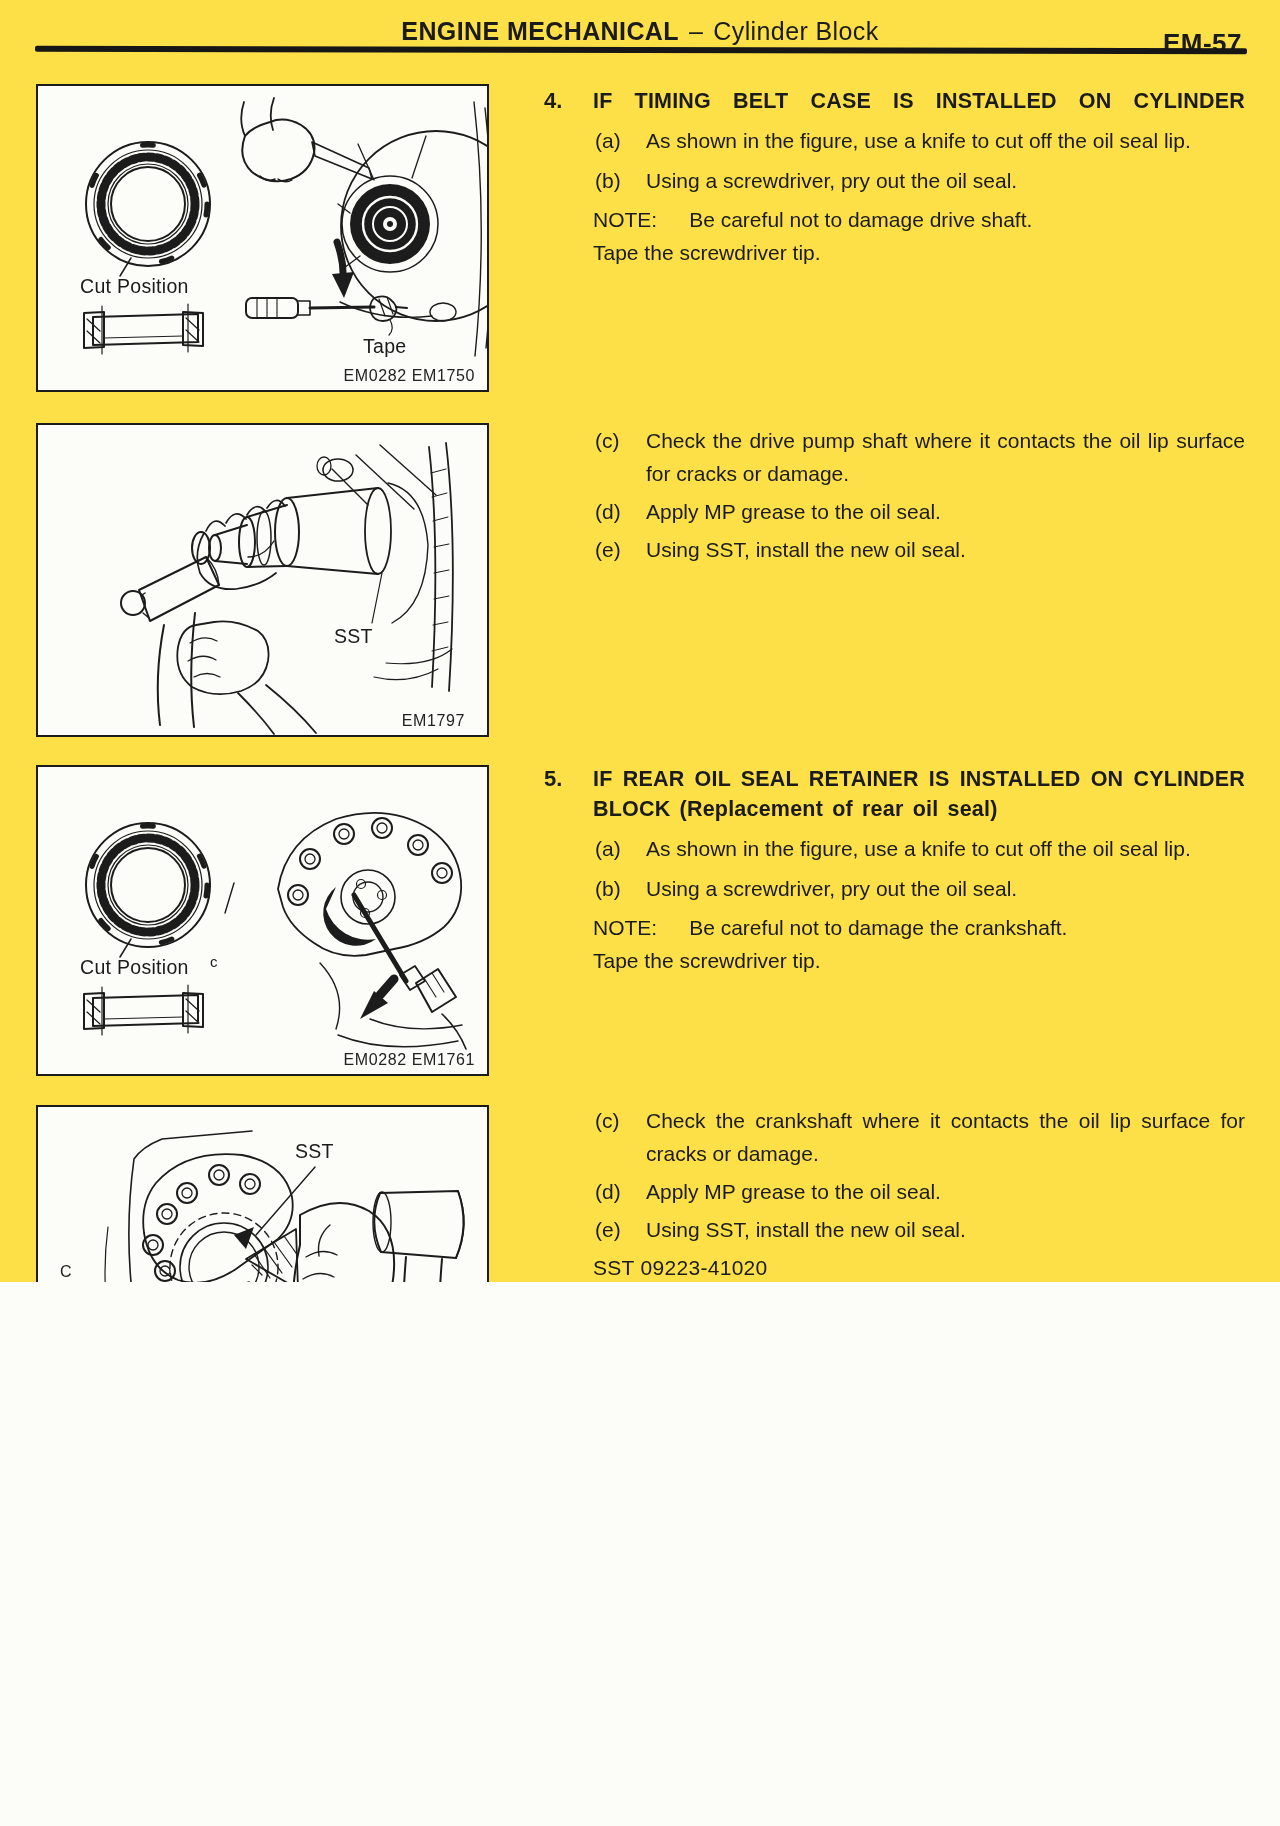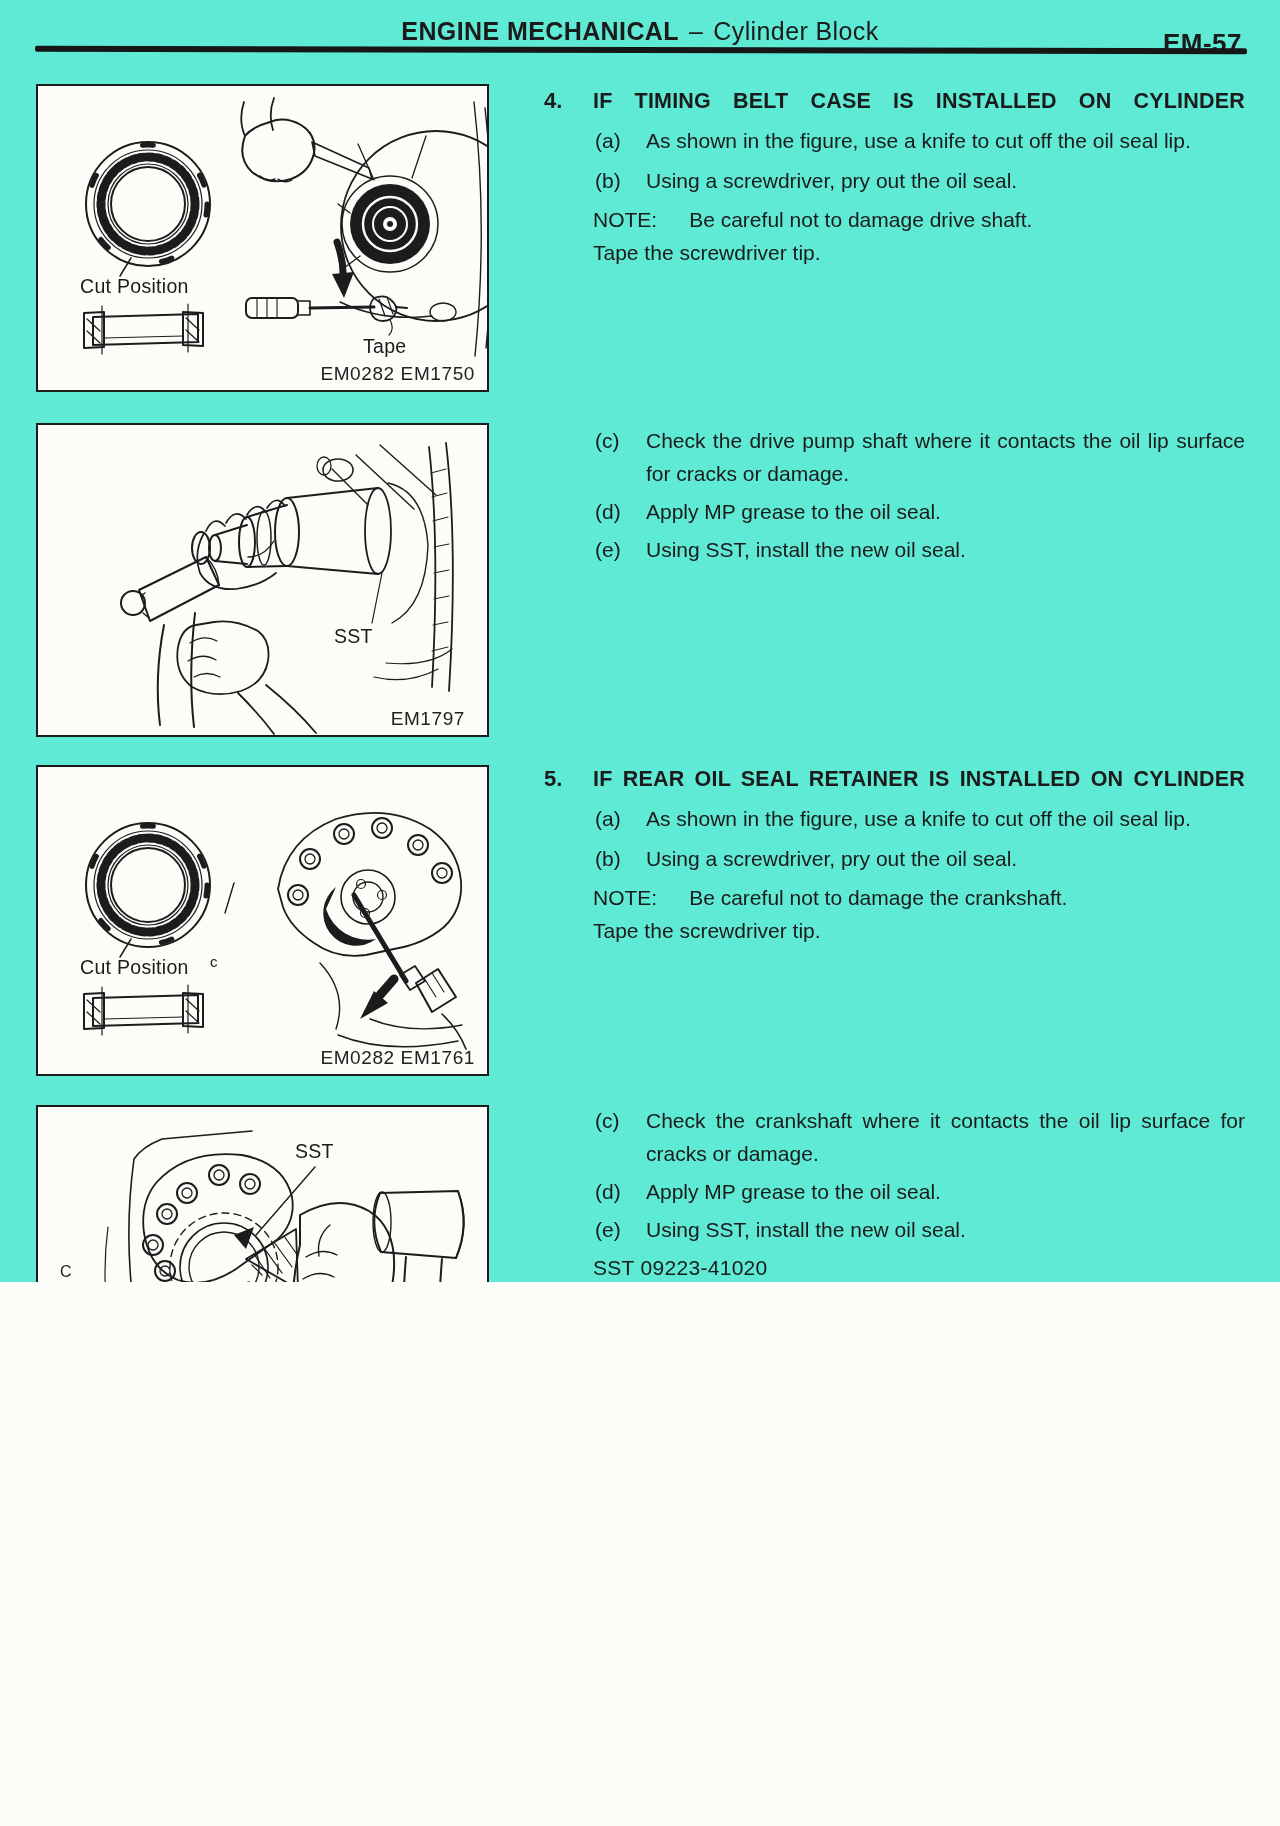--- a/index.html
+++ b/index.html
@@ -1,36 +1,36 @@
 <!DOCTYPE html>
 <html><head>
 <meta charset="utf-8">
 <style>
   html,body{margin:0;padding:0;background:#fcfcf9;}
-  .page{position:relative;width:1280px;height:1282px;background:#5eead4;
+  .page{position:relative;width:1280px;height:1282px;background:#fde047;
         font-family:"Liberation Sans",sans-serif;color:#1b1b1b;overflow:hidden;}
 
   
   .hdr-title{position:absolute;top:17px;left:0;width:1280px;text-align:center;
              font-size:25px;letter-spacing:.4px;white-space:nowrap;}
   .hdr-title .main{font-weight:bold;}
   .hdr-title .dash{margin:0 10px;}
   .hdr-num{position:absolute;top:28px;right:38px;font-size:26px;font-weight:bold;letter-spacing:.5px;}
   .hdr-rule{position:absolute;left:35px;top:47px;width:1212px;height:6px;background:#161616;
             transform:rotate(.12deg);border-radius:2px;}
 
   
   .figbox{position:absolute;left:36px;border:2.5px solid #1b1b1b;background:#fcfcf9;}
   #fig1{top:84px;width:449px;height:304px;}
   #fig2{top:423px;width:449px;height:310px;}
   #fig3{top:765px;width:449px;height:307px;}
   #fig4{top:1105px;width:449px;height:315px;}
   .figbox svg{position:absolute;left:0;top:0;width:100%;height:100%;}
   .fig-label{position:absolute;font-size:19.5px;letter-spacing:.3px;white-space:nowrap;}
-  .fig-code{position:absolute;font-size:19px;letter-spacing:.6px;color:#222;white-space:nowrap;margin-left:35px;}
+  .fig-code{position:absolute;font-size:16px;letter-spacing:.6px;color:#222;white-space:nowrap;margin-left:35px;}
 
   
   .col{position:absolute;left:544px;width:701px;}
   #sec4{top:86px;} #sec4b{top:424px;} #sec5{top:764px;} #sec5b{top:1104px;}
   .sec-head{display:flex;}
   .sec-num{width:49px;flex:none;font-weight:bold;font-size:22px;line-height:30px;}
   .sec-title{flex:1;}
   .htl1{font-weight:bold;font-size:21.5px;line-height:30px;letter-spacing:.2px;
         text-align:justify;text-align-last:justify;}
   .htl2{font-weight:bold;font-size:21.5px;line-height:30px;letter-spacing:.2px;word-spacing:3px;}
@@ -315,20 +315,21 @@
       <span class="step-letter">(e)</span>
       <span class="step-text">Using SST, install the new oil seal.</span>
     </div>
   </div>
 
   <div class="col" id="sec5">
     <div class="sec-head">
       <div class="sec-num">5.</div>
       <div class="sec-title">
         <div class="htl1">IF REAR OIL SEAL RETAINER IS INSTALLED ON CYLINDER</div>
+        <div class="htl2">BLOCK (Replacement of rear oil seal)</div>
       </div>
     </div>
     <div class="step first" style="margin-top:8px">
       <span class="step-letter">(a)</span>
       <span class="step-text">As shown in the figure, use a knife to cut off the oil seal lip.</span>
     </div>
     <div class="step">
       <span class="step-letter">(b)</span>
       <span class="step-text">Using a screwdriver, pry out the oil seal.</span>
     </div>

